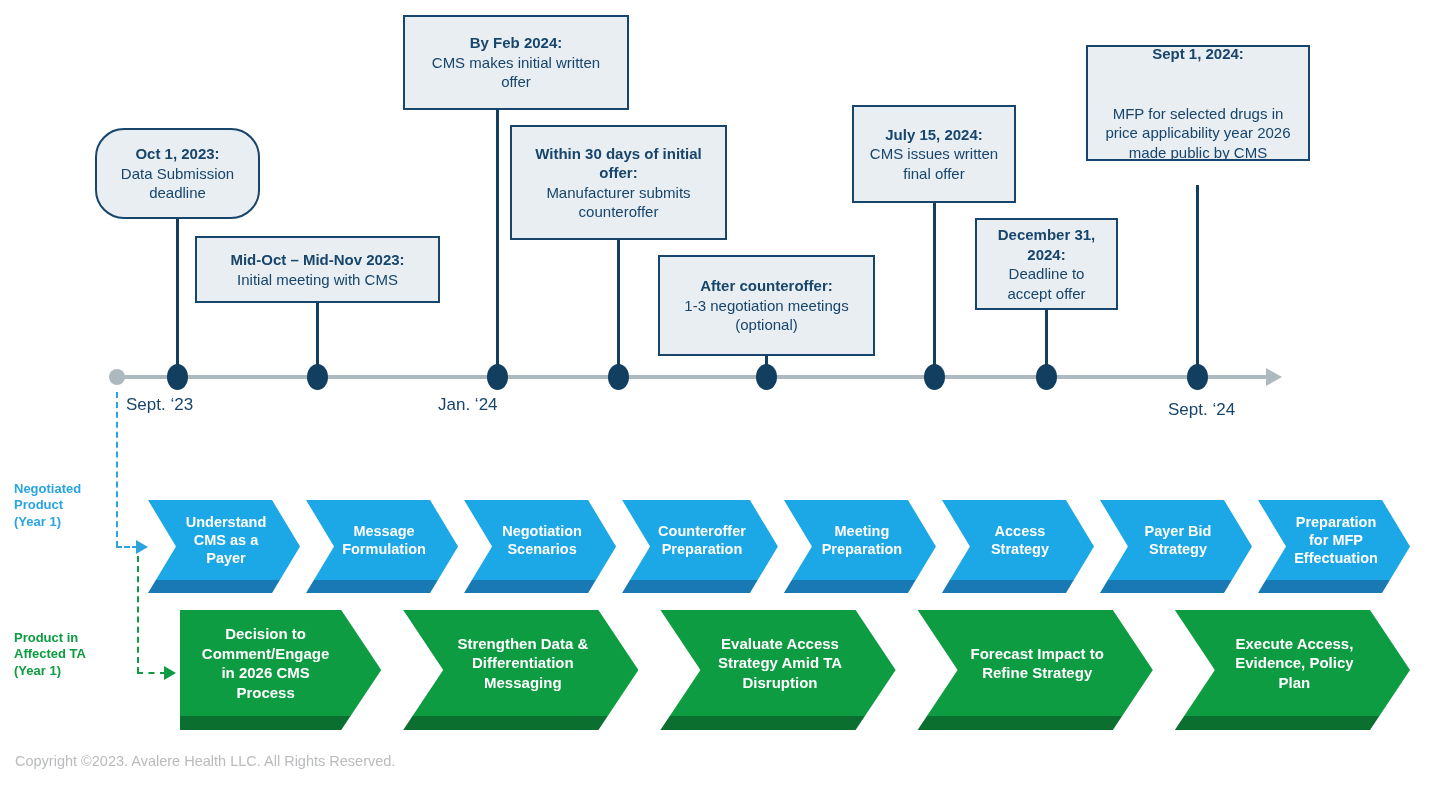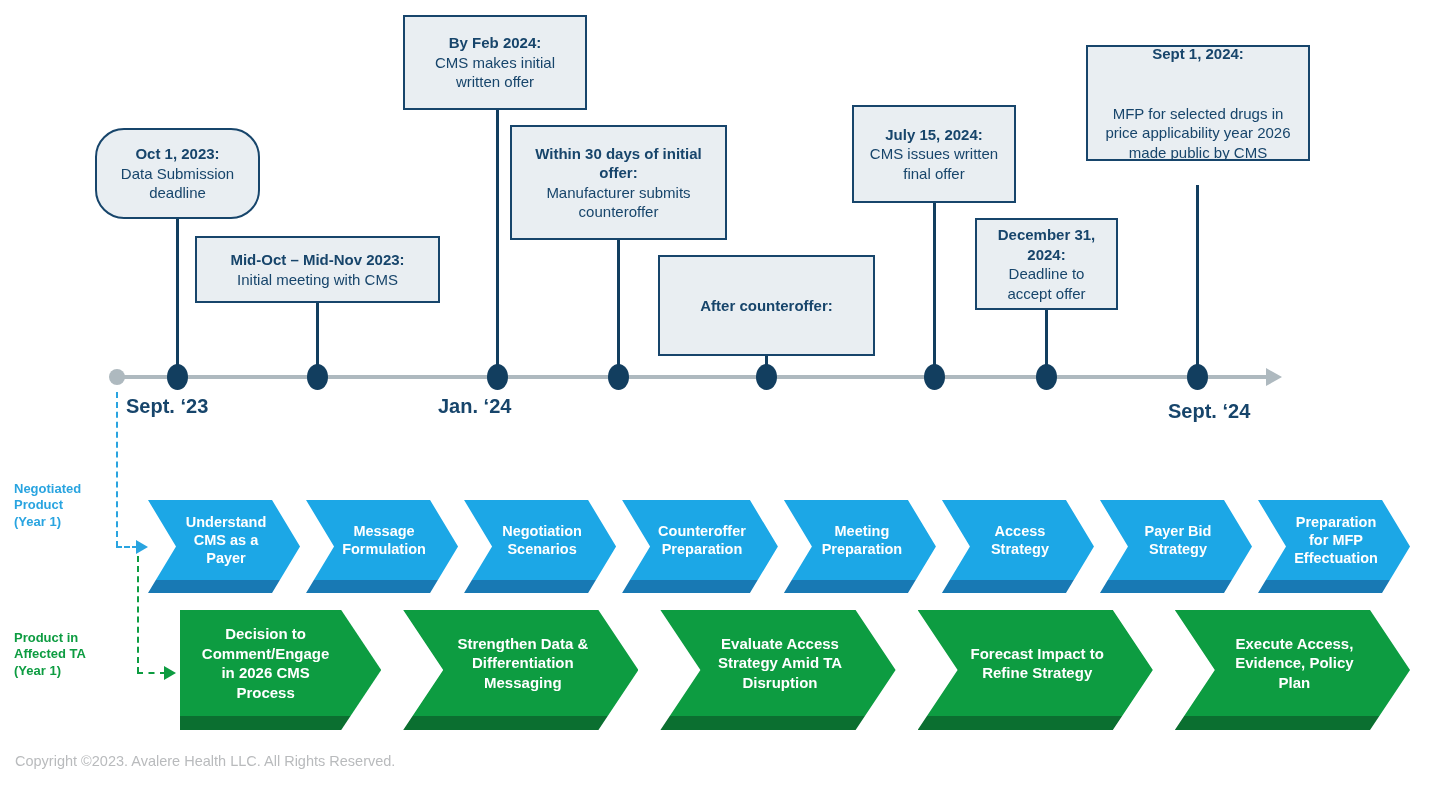--- a/index.html
+++ b/index.html
@@ -23,21 +23,21 @@
   .axis-line{position:absolute;left:112px;top:375px;width:1158px;height:4px;
     background:var(--axis-gray);border-radius:2px;}
   .axis-arrowhead{position:absolute;left:1266px;top:368px;width:0;height:0;
     border-top:9px solid transparent;border-bottom:9px solid transparent;
     border-left:16px solid var(--axis-gray);}
   .start-dot{position:absolute;left:109px;top:369px;width:16px;height:16px;
     border-radius:50%;background:var(--axis-gray);}
   .stem{position:absolute;width:3px;background:var(--navy-dark);}
   .dot{position:absolute;top:364px;width:21px;height:26px;border-radius:50%;
     background:var(--navy-dark);}
-  .axis-label{position:absolute;font-size:20px;font-weight:bold;color:var(--navy);}
+  .axis-label{position:absolute;font-size:17px;font-weight:normal;color:var(--navy);}
 
   
   .callout{position:absolute;background:var(--box-fill);
     border:2px solid var(--navy);color:var(--navy);
     display:flex;flex-direction:column;justify-content:center;
     text-align:center;padding:8px 12px;font-size:15px;line-height:1.3;}
   .callout .t{font-weight:bold;}
 
   
   .side-label{position:absolute;left:14px;width:120px;font-size:13px;
@@ -105,30 +105,31 @@
   <div class="dot" style="left:1186.5px;"></div>
 
   <div class="callout" style="left:95px;top:128px;width:165px;height:91px;border-radius:29px;">
     <div class="t">Oct 1, 2023:</div>
     <div>Data Submission deadline</div>
   </div>
   <div class="callout" style="left:195px;top:236px;width:245px;height:67px;">
     <div class="t">Mid-Oct – Mid-Nov 2023:</div>
     <div>Initial meeting with CMS</div>
   </div>
-  <div class="callout" style="left:403px;top:15px;width:184px;height:95px;">
+  <div class="callout" style="left:403px;top:15px;width:226px;height:95px;">
     <div class="t">By Feb 2024:</div>
     <div>CMS makes initial written offer</div>
   </div>
   <div class="callout" style="left:510px;top:125px;width:217px;height:115px;">
     <div class="t">Within 30 days of initial offer:</div>
     <div>Manufacturer submits counteroffer</div>
   </div>
   <div class="callout" style="left:658px;top:255px;width:217px;height:101px;">
     <div class="t">After counteroffer:</div>
+    <div>1-3 negotiation meetings (optional)</div>
   </div>
   <div class="callout" style="left:852px;top:105px;width:164px;height:98px;">
     <div class="t">July 15, 2024:</div>
     <div>CMS issues written final offer</div>
   </div>
   <div class="callout" style="left:975px;top:218px;width:143px;height:92px;">
     <div class="t">December 31, 2024:</div>
     <div>Deadline to accept offer</div>
   </div>
   <div class="callout" style="left:1086px;top:45px;width:224px;height:116px;gap:40px;">

